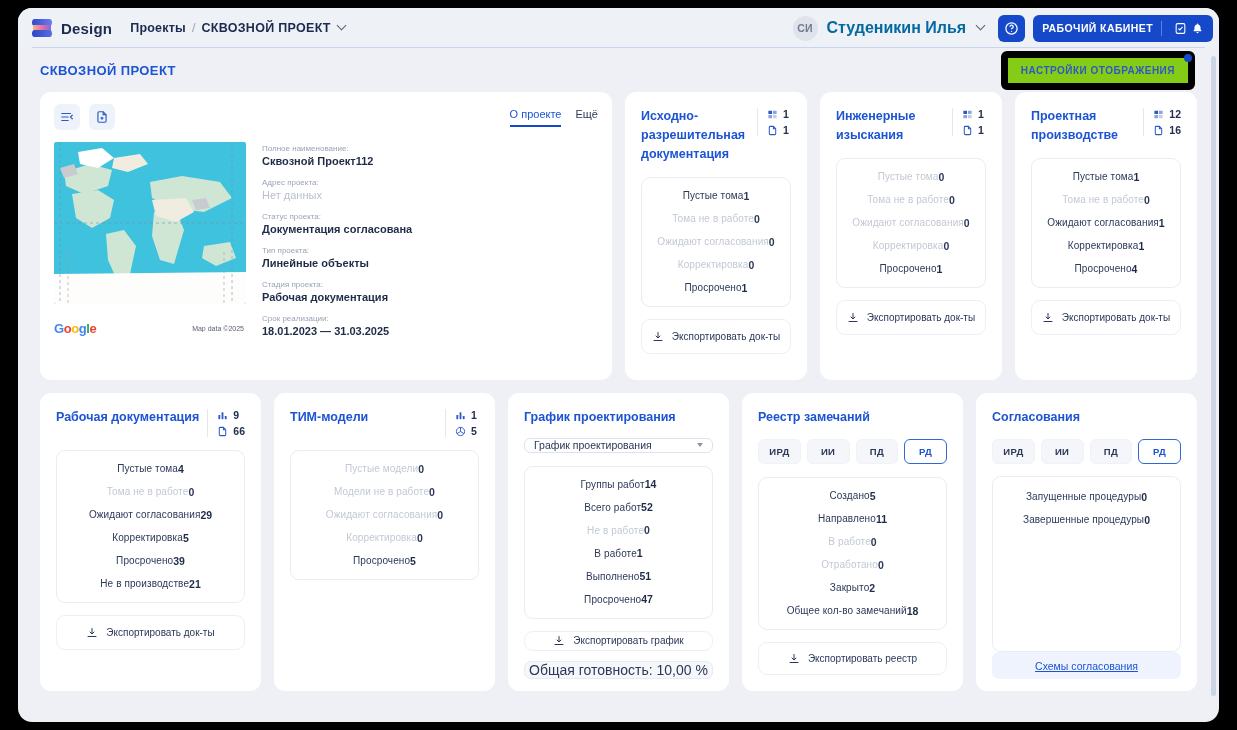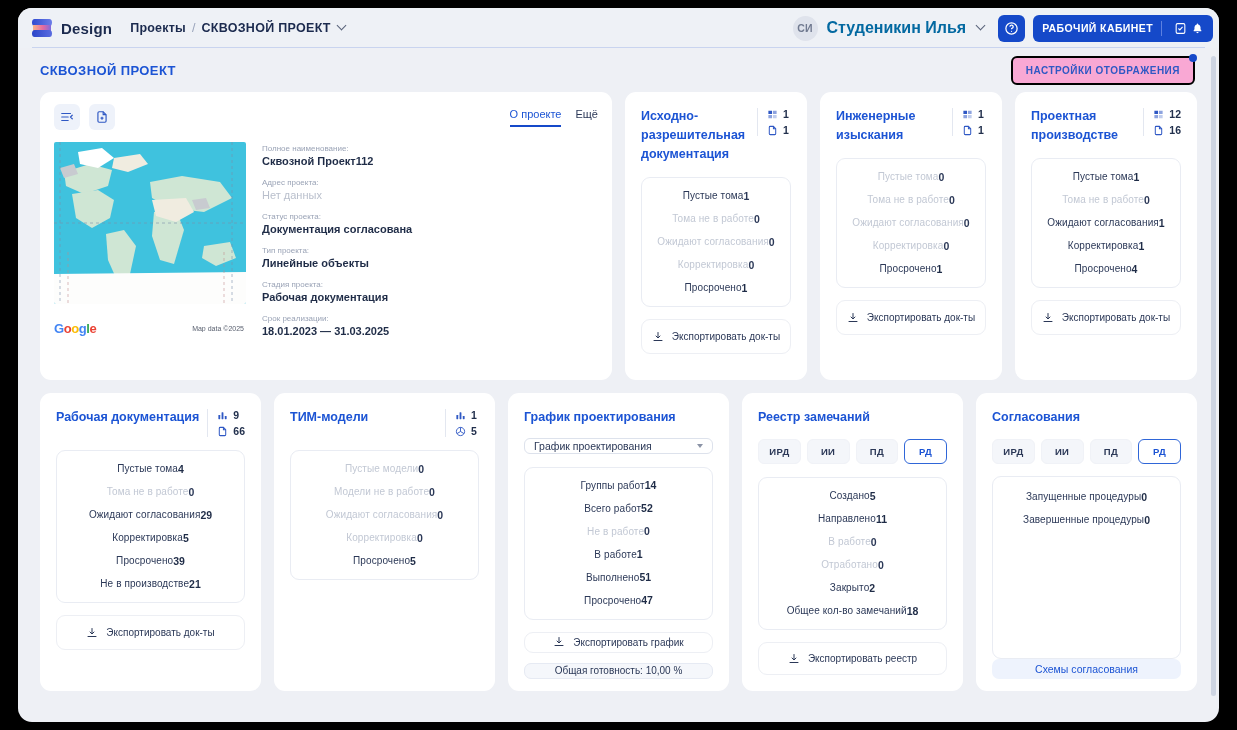--- a/index.html
+++ b/index.html
@@ -85,21 +85,21 @@
   .cab-ico { margin-left:4px; display:flex; align-items:center; }
   
   .pagehead {
     height:44px; display:flex; align-items:center;
     padding: 0 24px 0 22px; flex:none;
   }
   .page-title {
     font-size:13px; font-weight:bold; color:#1c54d4; letter-spacing:.4px;
   }
   .settings-btn {
-    border:2px solid #000000; border-radius:6px; background:#f9a8d4;
+    border:7px solid #000000; border-radius:6px; background:#84cc16;
     color:#2f58c4; font-size:10px; font-weight:bold; letter-spacing:.5px;
     padding:7px 13px; position:relative;
   }
   .settings-btn .dot {
     position:absolute; right:-4px; top:-4px; width:8px; height:8px;
     border-radius:50%; background:#1549c9;
   }
   
   .board {
     flex:1 1 auto; padding: 0 22px 14px 22px;
@@ -144,26 +144,26 @@
   .stat.muted .sval { color:#2b3857; }
   
   .export {
     margin-top:12px; border:1px solid #edeff4; border-radius:9px;
     height:35px; display:flex; align-items:center; justify-content:center;
     gap:8px; font-size:10px; color:#2b3857;
   }
   .outline-btn {
     margin-top:10px; border:1px solid #e6eaf3; border-radius:7px;
     height:26px; display:flex; align-items:center; justify-content:center;
-    font-size:10px; color:#2b3857; background:#f5f7fb;
+    font-size:14px; color:#2b3857; background:#f5f7fb;
   }
   .link-btn {
-    margin-top:auto; background:#eef3fd; border-radius:7px; height:20px;
+    margin-top:auto; background:#eef3fd; border-radius:7px; height:27px;
     display:flex; align-items:center; justify-content:center;
-    font-size:10.5px; color:#1c54d4;
+    font-size:10.5px; color:#1c54d4;text-decoration:underline;
   }
   
   .info-toolbar { display:flex; align-items:center; }
   .tool-btn {
     width:26px; height:26px; border-radius:6px; background:#eef2fa;
     display:flex; align-items:center; justify-content:center; margin-right:9px;
   }
   .tabs { margin-left:auto; display:flex; gap:14px; align-items:flex-end; }
   .tab {
     font-size:11px; color:#2b3857; padding-bottom:5px;

